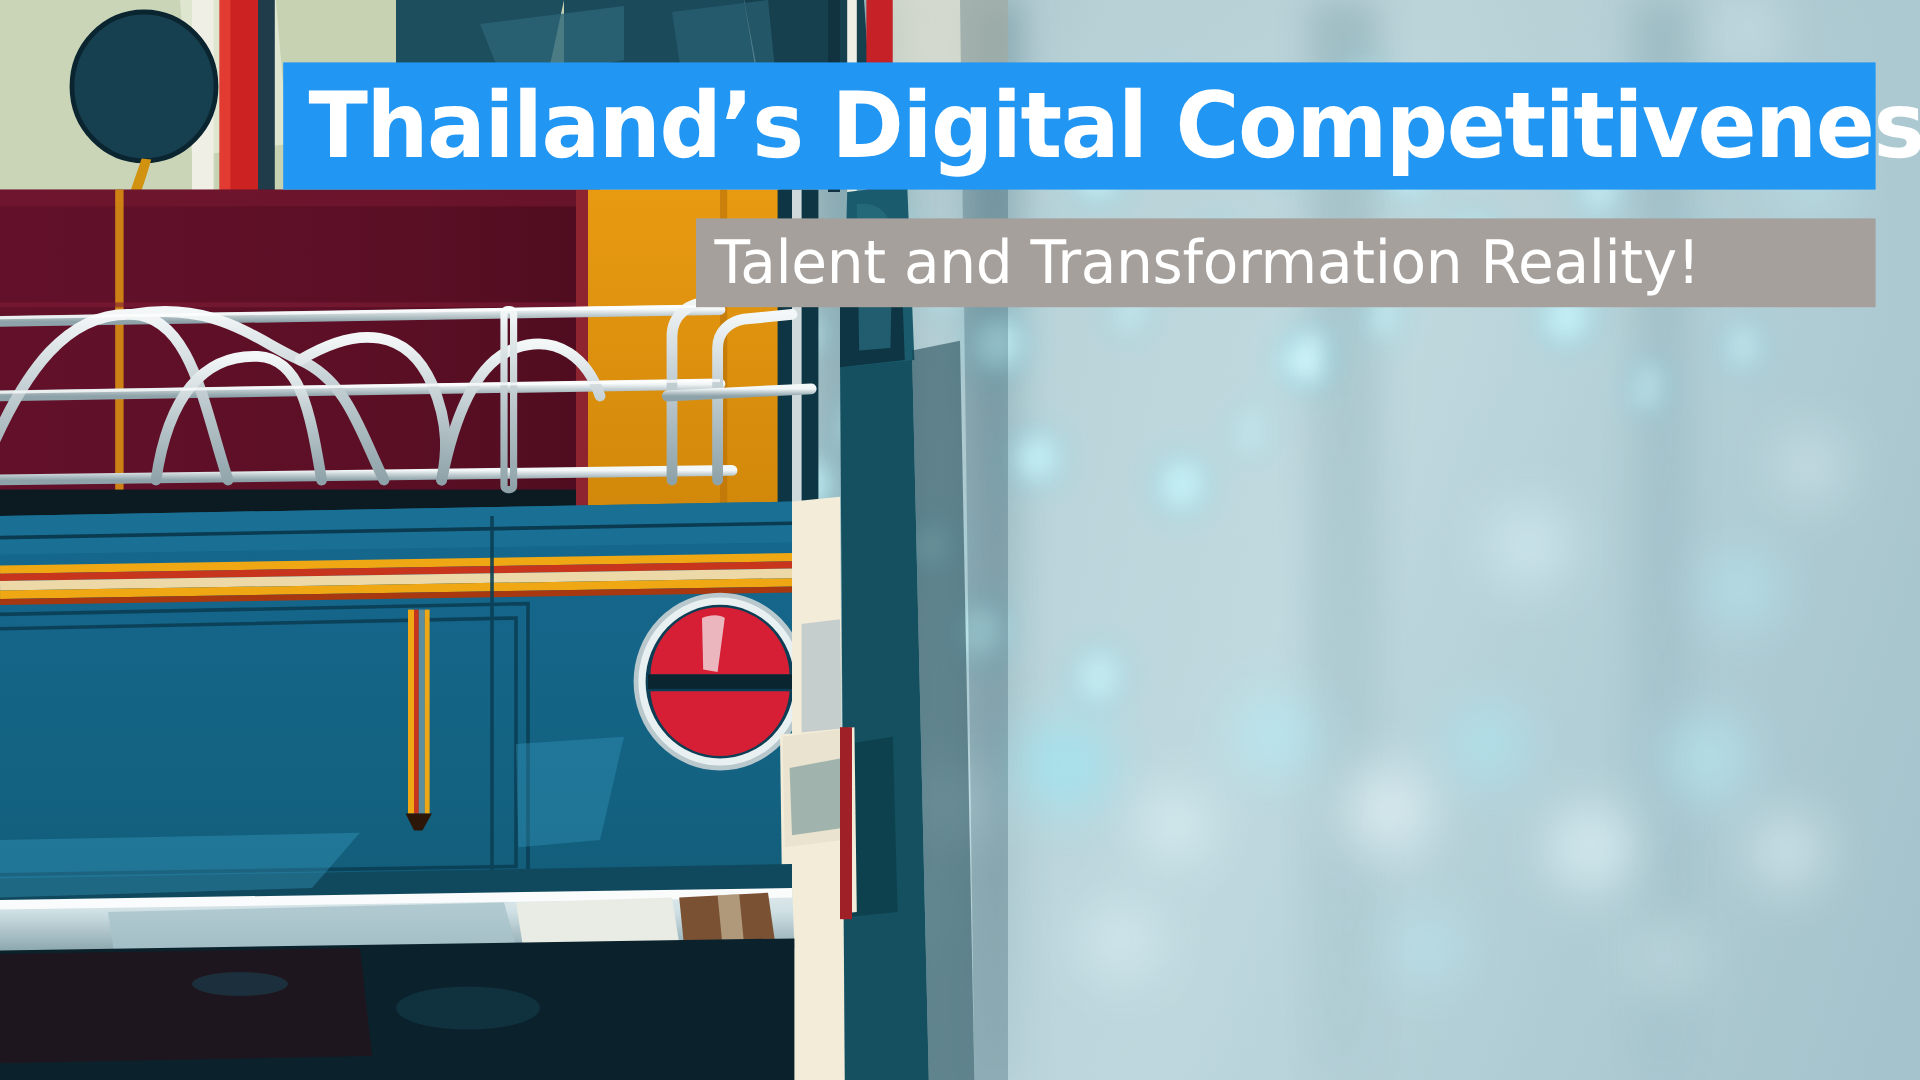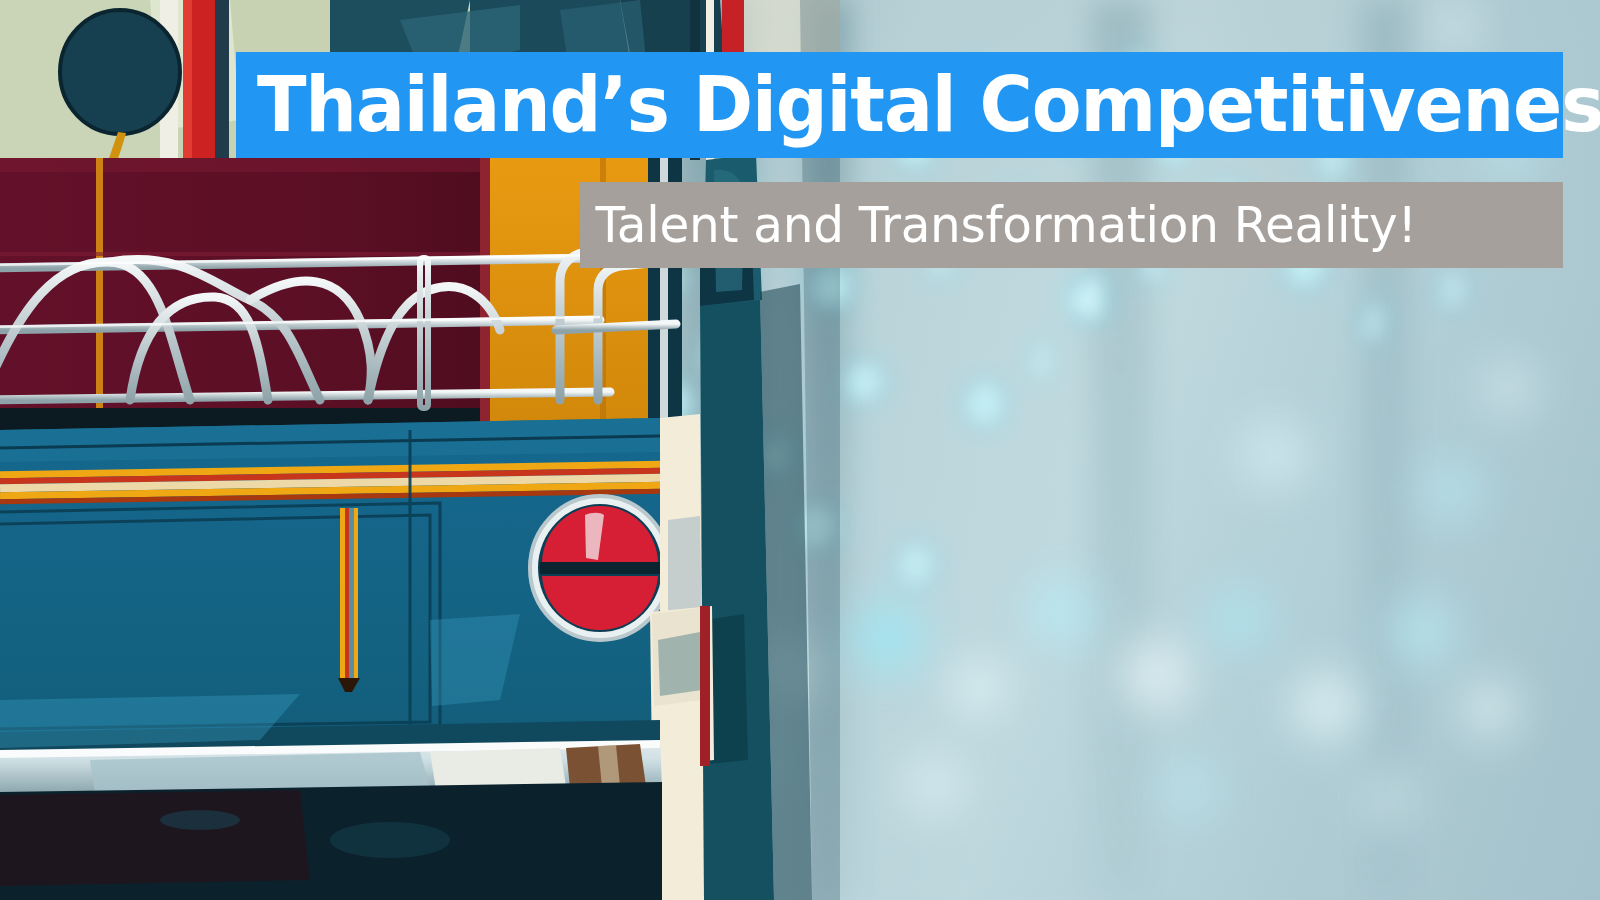--- a/index.html
+++ b/index.html
@@ -37,21 +37,21 @@
   #title-banner{
     position:absolute;left:236px;top:52px;width:1327px;height:106px;
     display:flex;align-items:center;
   }
   #title-banner .txt{
     color:#ffffff;font-size:76px;line-height:76px;font-weight:700;
     letter-spacing:-1.2px;white-space:nowrap;padding-left:22px;
     transform:scaleX(.955);transform-origin:left center;
   }
   #sub-banner{
-    position:absolute;left:580px;top:182px;width:983px;height:86px;
+    position:absolute;left:580px;top:182px;width:983px;height:74px;
     display:flex;align-items:center;
   }
   #sub-banner .txt{
     color:#ffffff;font-size:50px;line-height:50px;font-weight:400;
     letter-spacing:-.3px;white-space:nowrap;padding-left:16px;
     transform:scaleX(.97);transform-origin:left center;
   }
 </style>
 </head>
 <body>

